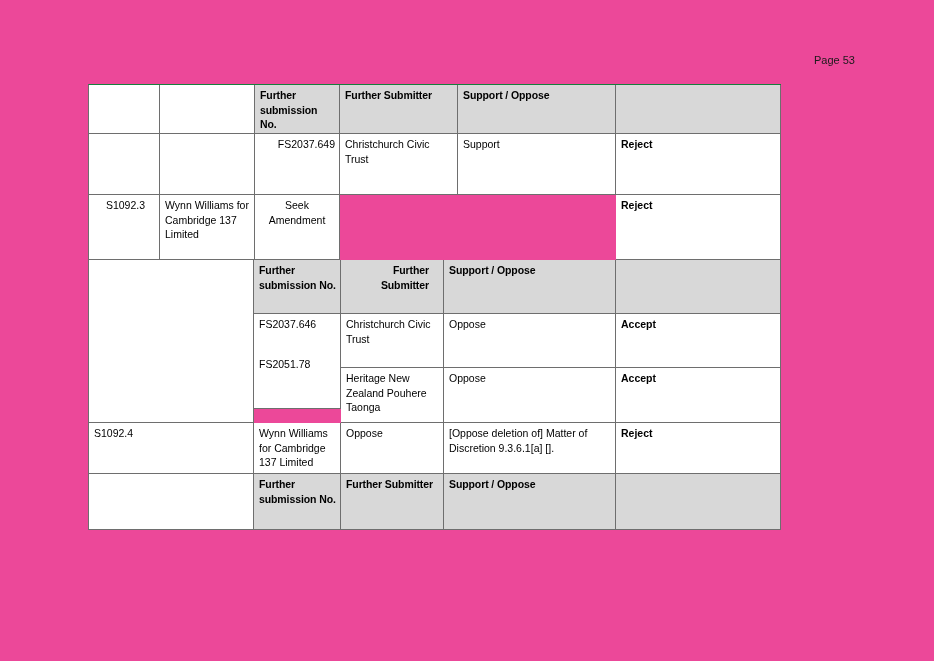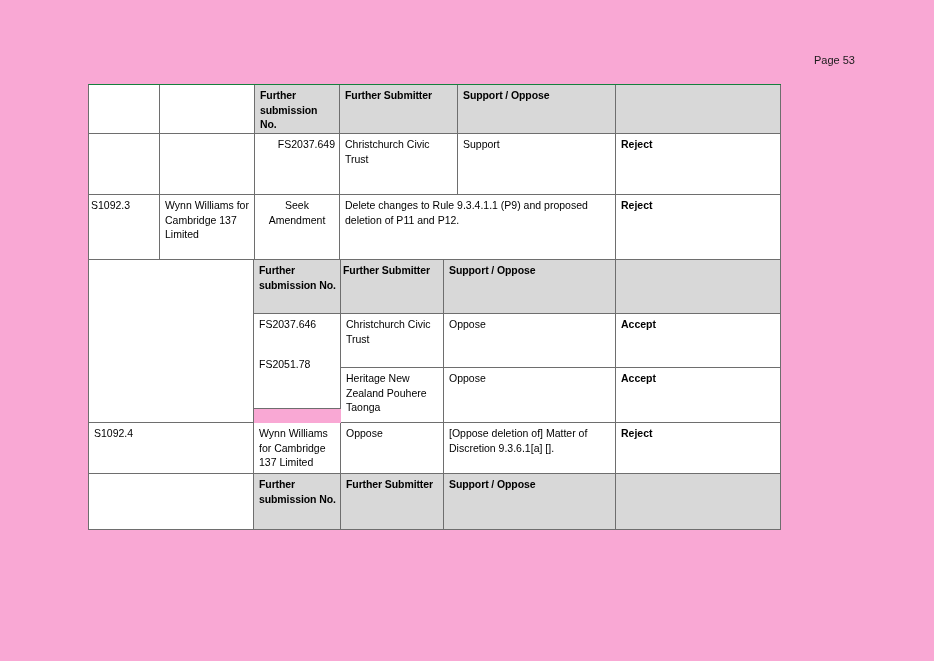--- a/index.html
+++ b/index.html
@@ -1,26 +1,26 @@
 <!DOCTYPE html>
 <html><head>
 <meta charset="utf-8">
 <style>
   html,body{margin:0;padding:0;background:#fff;}
-  #page{position:relative;width:934px;height:661px;background:#f9a8d4;overflow:hidden;
+  #page{position:relative;width:934px;height:661px;background:#ec4899;overflow:hidden;
         font-family:"Liberation Sans","DejaVu Sans",sans-serif;color:#000;}
   #page-number{position:absolute;left:814px;top:54px;font-size:11px;color:#1a1a1a;}
   #doc-table{position:absolute;left:88px;top:84px;width:692px;height:445px;
              border-top:1px solid #15803d;border-left:1px solid #6e6e6e;}
   .cell{position:absolute;box-sizing:border-box;border-right:1px solid #6e6e6e;border-bottom:1px solid #6e6e6e;
         font-size:10.5px;line-height:1.4;padding:3px 4px 0 5px;background:#fff;overflow:hidden;}
   .hdr{background:#d8d8d8;font-weight:bold;letter-spacing:-0.1px;}
   .gray{background:#d8d8d8;}
   .bold{font-weight:bold;}
-  .ctr{text-align:left;padding-left:2px;padding-right:8px;}
+  .ctr{text-align:right;padding-left:2px;padding-right:14px;}
   .ctr-pad{text-align:center;padding-left:9px;padding-right:9px;}
   .right{text-align:right;}
 
   
   #a1c1{left:0;top:0;width:71px;height:49px}
   #a1c2{left:71px;top:0;width:95px;height:49px}
   #a1c3{left:166px;top:0;width:85px;height:49px}
   #a1c4{left:251px;top:0;width:118px;height:49px}
   #a1c5{left:369px;top:0;width:158px;height:49px}
   #a1c6{left:527px;top:0;width:165px;height:49px}
@@ -84,21 +84,20 @@
     <div class="cell" id="a2c1"></div>
     <div class="cell" id="a2c2"></div>
     <div class="cell right" id="a2c3">FS2037.649</div>
     <div class="cell" id="a2c4">Christchurch Civic Trust</div>
     <div class="cell" id="a2c5">Support</div>
     <div class="cell bold" id="a2c6">Reject</div>
 
     <div class="cell ctr" id="a3c1">S1092.3</div>
     <div class="cell" id="a3c2">Wynn Williams for Cambridge 137 Limited</div>
     <div class="cell ctr-pad" id="a3c3">Seek Amendment</div>
-    <div class="cell" id="a3c45">Delete changes to Rule 9.3.4.1.1 (P9) and proposed deletion of P11 and P12.</div>
     <div class="cell bold" id="a3c6">Reject</div>
 
     <div class="cell" id="bleft"></div>
 
     <div class="cell hdr" id="b1c2">Further submission No.</div>
     <div class="cell hdr ctr" id="b1c3">Further Submitter</div>
     <div class="cell hdr" id="b1c4">Support / Oppose</div>
     <div class="cell gray" id="b1c5"></div>
 
     <div class="cell" id="b2c2">FS2037.646</div>

